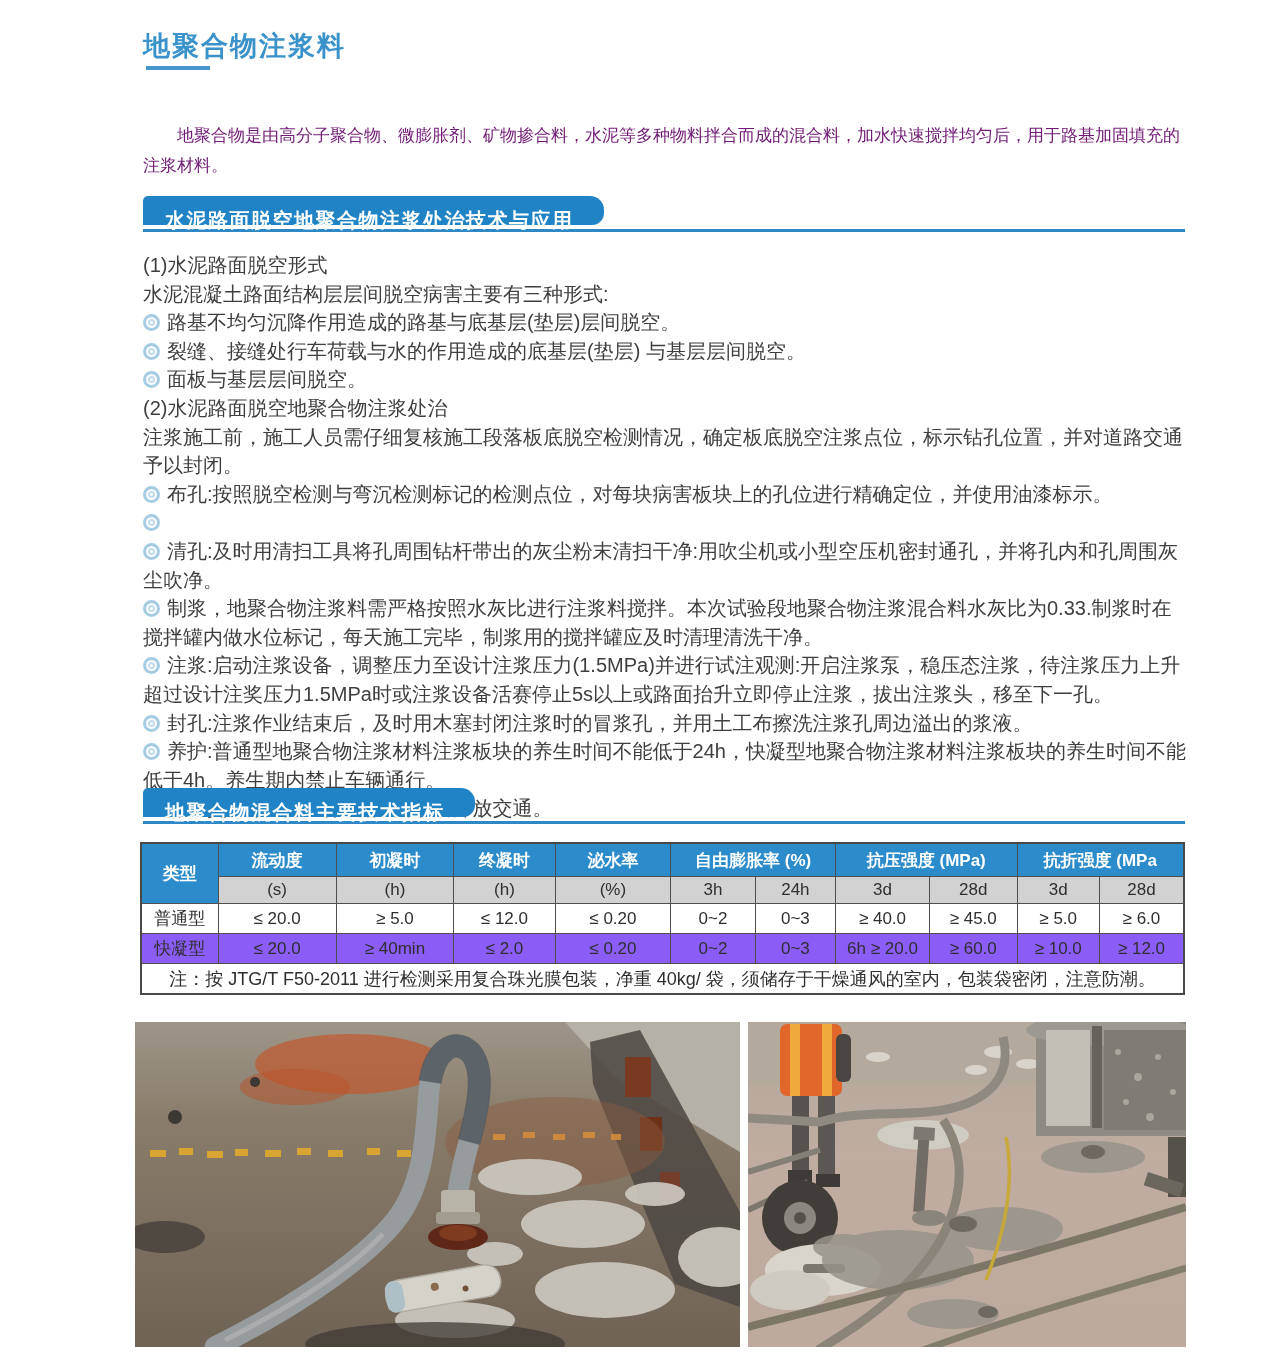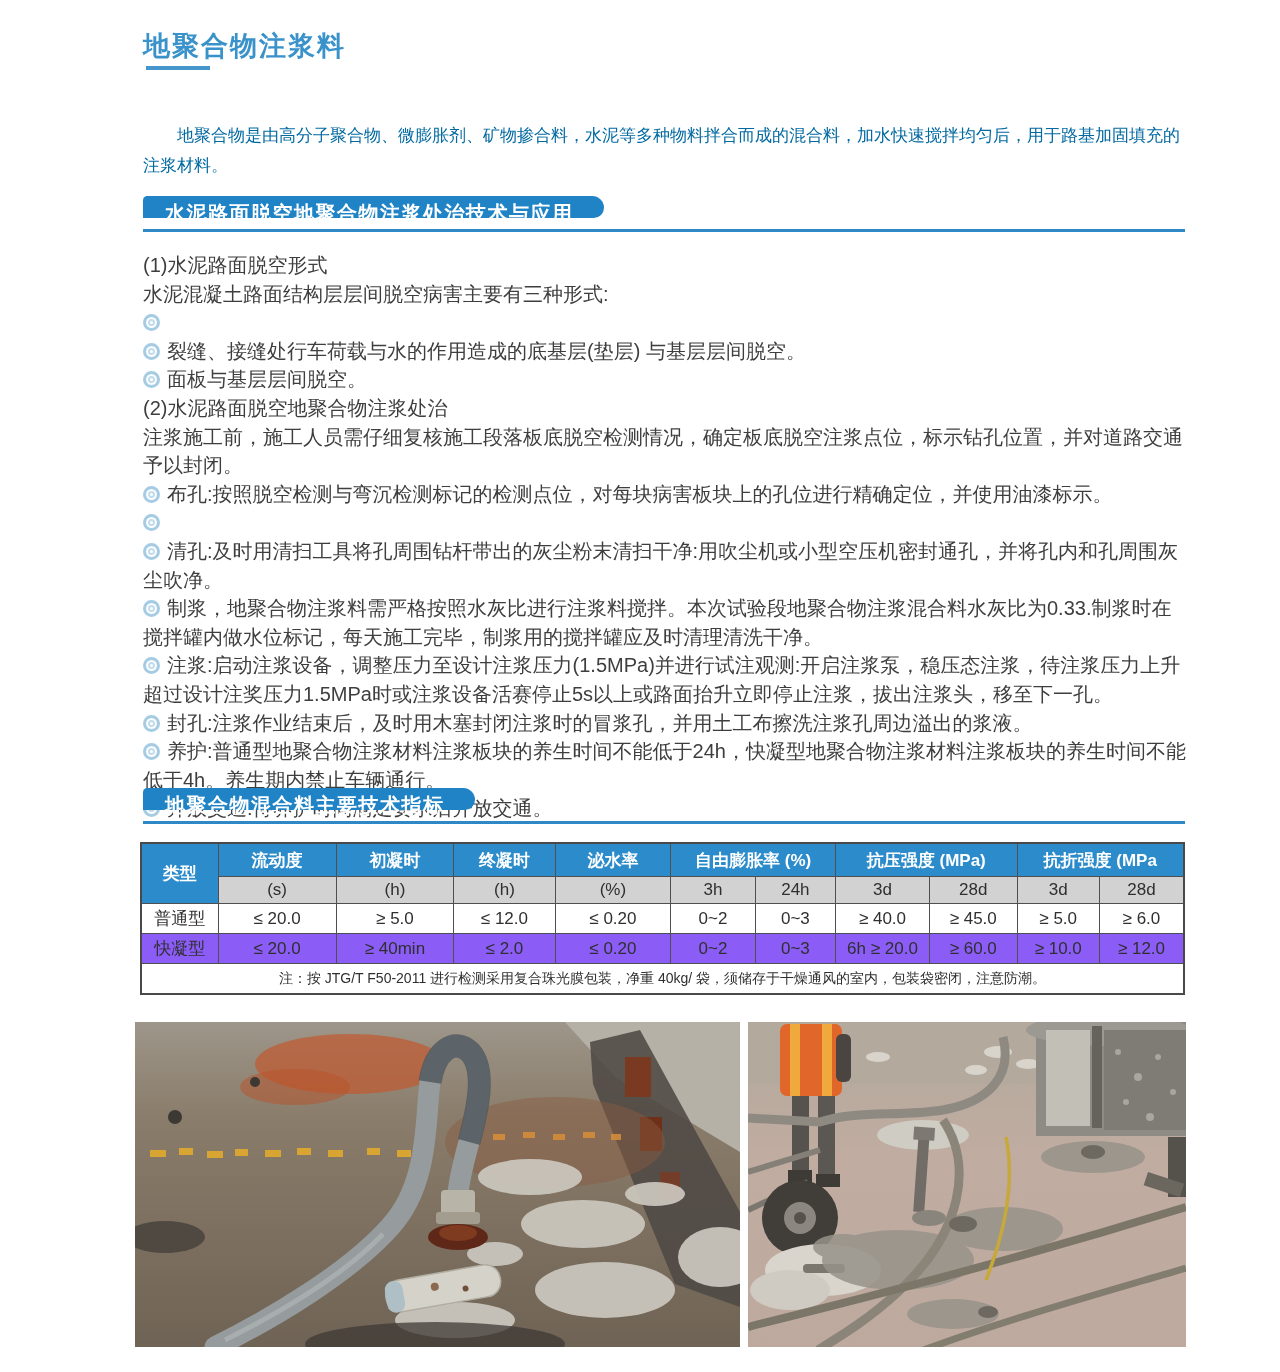--- a/index.html
+++ b/index.html
@@ -2,67 +2,67 @@
 <html><head>
 <meta charset="utf-8">
 <style>
   html,body { margin:0; padding:0; }
   body {
     width:1280px; height:1372px; background:#ffffff; position:relative; overflow:hidden;
     font-family:"Liberation Sans","DejaVu Sans",sans-serif; color:#3e3e3e;
   }
   .page-title { position:absolute; left:143px; top:10px; font-size:27px; font-weight:bold; color:#3a92ca; letter-spacing:2px; }
   .title-dash { position:absolute; left:146px; top:66px; width:64px; height:4px; background:#4596cd; }
-  .intro { position:absolute; left:143px; top:104px; width:1042px; font-size:17px; line-height:30px; color:#0369a1; text-indent:2em; }
+  .intro { position:absolute; left:143px; top:104px; width:1042px; font-size:17px; line-height:30px; color:#701a75; text-indent:2em; }
 
   .banner-row { position:absolute; left:143px; width:1042px; border-bottom:3px solid #2f88c6; height:33px; }
   .banner-row.b1 { top:196px; }
   .banner-row.b2 { top:788px;font-family:Liberation Serif, serif; }
   .banner {
     display:inline-block; background:#1f83c5; color:#fff; font-size:20px; font-weight:bold;
-    letter-spacing:1.5px; padding:0 30px 0 22px; height:22px; line-height:34px;
+    letter-spacing:1.5px; padding:7px 30px 0 22px; height:22px; line-height:34px;
     border-radius:5px 14px 12px 0;
   }
 
   .list { position:absolute; left:143px; top:251px; width:1045px; font-size:20px; line-height:28.6px; color:#3e3e3e; }
   .ring {
     display:inline-block; width:11px; height:11px; border-radius:50%;
     border:3px solid #a6cce4; background:#fff;
     box-shadow: inset 0 0 0 2px #ffffff, inset 0 0 0 4px #c2dcee;
     margin-right:7px; vertical-align:-2px;
   }
 
   .table-wrap { position:absolute; left:140px; top:842px; width:1045px;border-radius:15px; }
   table.spec { width:100%; border-collapse:collapse; table-layout:fixed; font-size:17px; color:#2f2f2f; border:2px solid #494949; }
   table.spec th, table.spec td { border:1px solid #4f4f4f; text-align:center; padding:0 2px; overflow:hidden; white-space:nowrap; }
   .h-blue { background:#2b8bcb; color:#ffffff; font-weight:bold; height:32px; }
   .h-gray { background:#d2d2d2; height:26px; font-weight:normal; }
   tr.row-a td { background:#ffffff; height:29px; }
   tr.row-b td { background:#8b5cf6; height:29px; }
-  td.note-cell { background:#ffffff; height:29px; font-size:14px; }
+  td.note-cell { background:#ffffff; height:29px; font-size:18px; }
 
   .photos { position:absolute; left:135px; top:1022px; width:1051px; height:325px; display:flex; gap:8px; }
   .photos figure { margin:0; }
   .photos svg { display:block; }
 </style>
 </head>
 <body>
 
 <h1 class="page-title">地聚合物注浆料</h1>
 <div class="title-dash"></div>
 <p class="intro">地聚合物是由高分子聚合物、微膨胀剂、矿物掺合料，水泥等多种物料拌合而成的混合料，加水快速搅拌均匀后，用于路基加固填充的注浆材料。</p>
 
 <div class="banner-row b1">
   <span class="banner">水泥路面脱空地聚合物注浆处治技术与应用</span>
 </div>
 
 <div class="list">
   <div><span>(1)水泥路面脱空形式</span></div>
   <div><span>水泥混凝土路面结构层层间脱空病害主要有三种形式:</span></div>
-  <div><span class="ring"></span></div>
+  <div><span class="ring"></span><span>路基不均匀沉降作用造成的路基与底基层(垫层)层间脱空。</span></div>
   <div><span class="ring"></span><span>裂缝、接缝处行车荷载与水的作用造成的底基层(垫层) 与基层层间脱空。</span></div>
   <div><span class="ring"></span><span>面板与基层层间脱空。</span></div>
   <div><span>(2)水泥路面脱空地聚合物注浆处治</span></div>
   <div><span>注浆施工前，施工人员需仔细复核施工段落板底脱空检测情况，确定板底脱空注浆点位，标示钻孔位置，并对道路交通予以封闭。</span></div>
   <div><span class="ring"></span><span>布孔:按照脱空检测与弯沉检测标记的检测点位，对每块病害板块上的孔位进行精确定位，并使用油漆标示。</span></div>
   <div><span class="ring"></span></div>
   <div><span class="ring"></span><span>清孔:及时用清扫工具将孔周围钻杆带出的灰尘粉末清扫干净:用吹尘机或小型空压机密封通孔，并将孔内和孔周围灰尘吹净。</span></div>
   <div><span class="ring"></span><span>制浆，地聚合物注浆料需严格按照水灰比进行注浆料搅拌。本次试验段地聚合物注浆混合料水灰比为0.33.制浆时在搅拌罐内做水位标记，每天施工完毕，制浆用的搅拌罐应及时清理清洗干净。</span></div>
   <div><span class="ring"></span><span>注浆:启动注浆设备，调整压力至设计注浆压力(1.5MPa)并进行试注观测:开启注浆泵，稳压态注浆，待注浆压力上升超过设计注奖压力1.5MPa时或注浆设备活赛停止5s以上或路面抬升立即停止注浆，拔出注浆头，移至下一孔。</span></div>
   <div><span class="ring"></span><span>封孔:注浆作业结束后，及时用木塞封闭注浆时的冒浆孔，并用土工布擦洗注浆孔周边溢出的浆液。</span></div>

